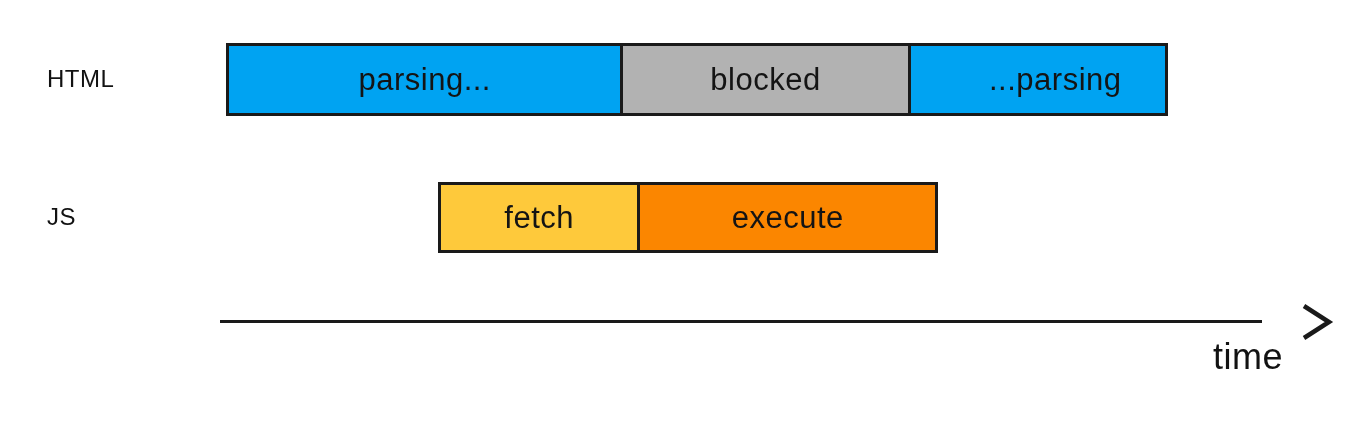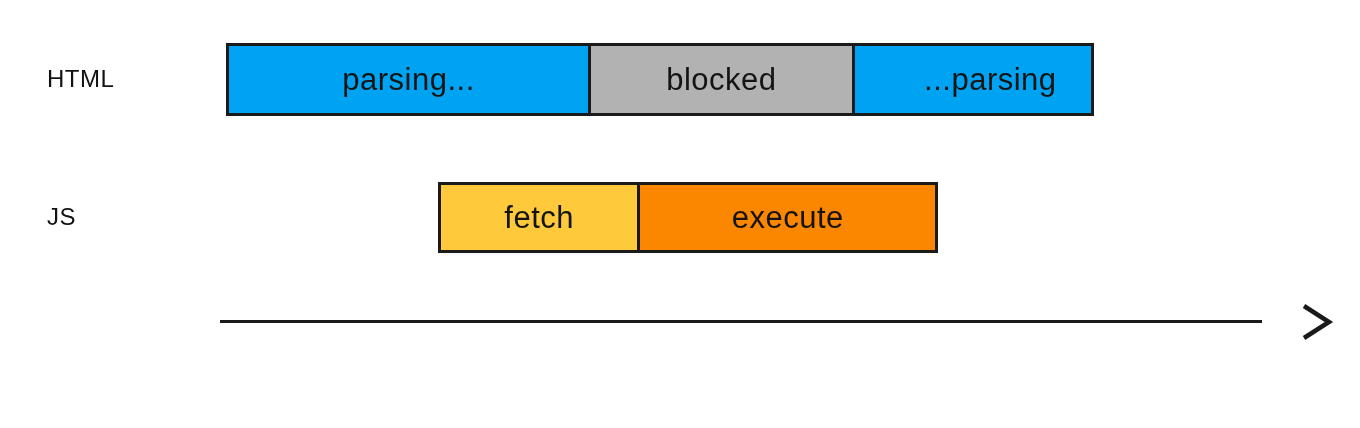--- a/index.html
+++ b/index.html
@@ -22,21 +22,21 @@
   }
   .row-label-html { top: 60px; }
   .row-label-js   { top: 198px; }
 
   .bar {
     position: absolute;
     display: flex;
     box-sizing: border-box;
     border: 3px solid var(--c-border, #1a1a1a);
   }
-  .bar-html { left: 226px; top: 43px;  width: 868px; height: 73px; }
+  .bar-html { left: 226px; top: 43px;  width: 942px; height: 73px; }
   .bar-js   { left: 438px; top: 182px; width: 500px; height: 71px; }
 
   .seg {
     display: flex;
     align-items: center;
     justify-content: center;
     box-sizing: border-box;
     font-size: 31px;
     letter-spacing: 0.5px;
     color: #141414;
@@ -103,14 +103,15 @@
   </div>
 
   <div class="axis-line"></div>
 
   <span class="axis-arrowhead">
     <svg width="34" height="42" viewBox="0 0 34 42">
       <polyline points="4,5 29,21 4,37" fill="none" stroke="#1A1A1A" stroke-width="4.5" stroke-linecap="butt" stroke-linejoin="miter"></polyline>
     </svg>
   </span>
 
+  <div class="axis-label">time</div>
 
 </div>
 
 </body></html>

